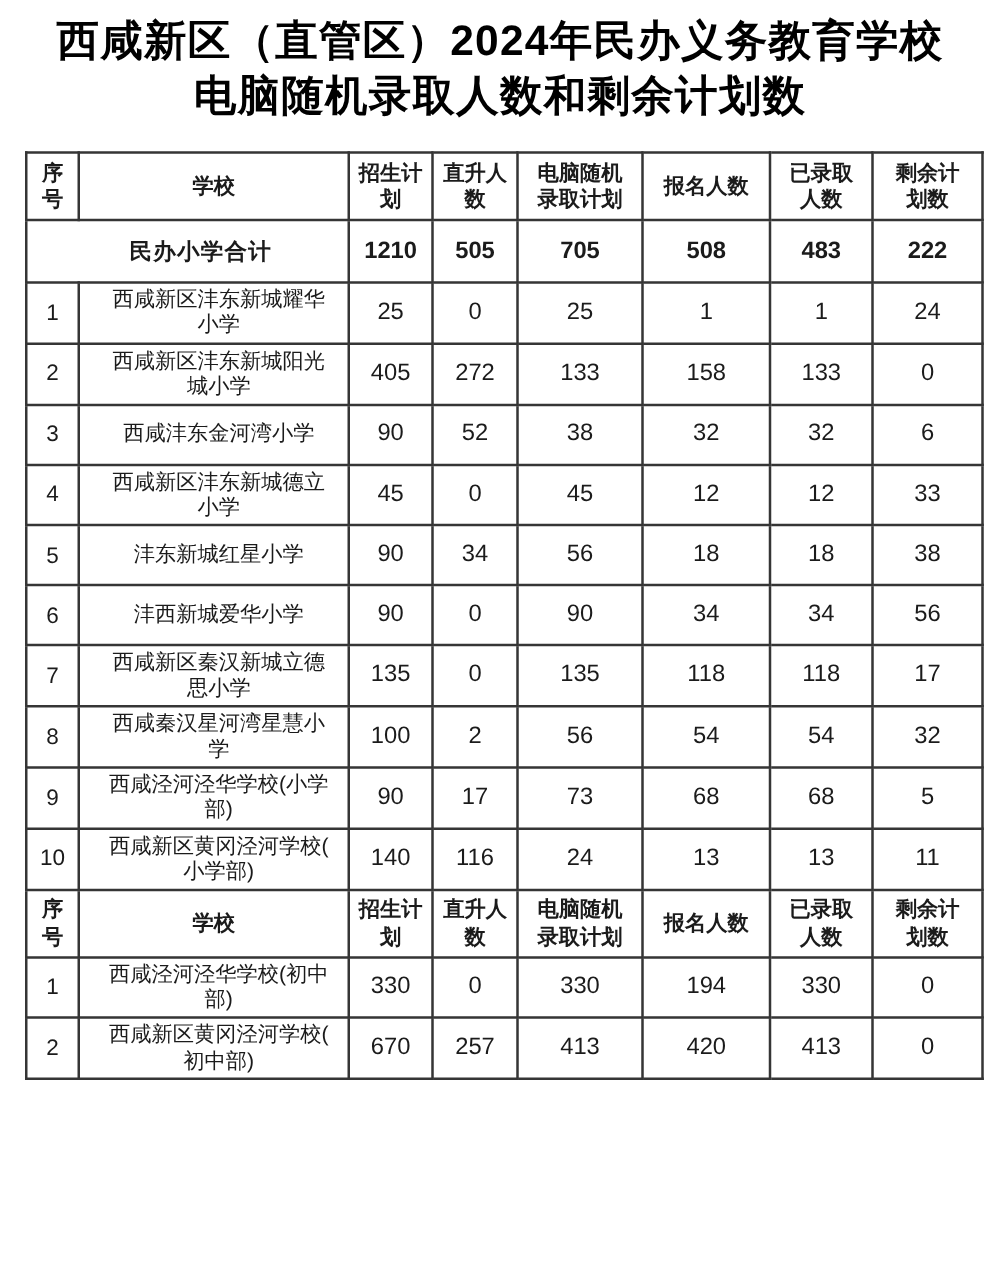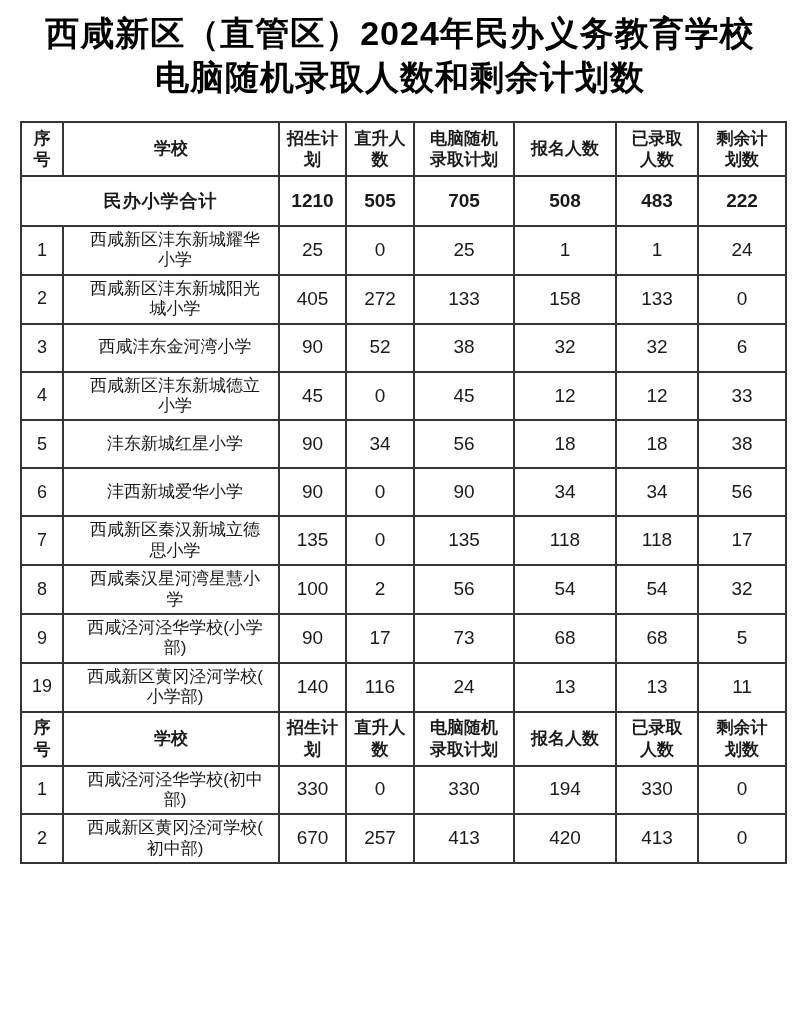--- a/index.html
+++ b/index.html
@@ -208,21 +208,21 @@
           <td class="school-cell">西咸泾河泾华学校(小学
 部)</td>
           <td>90</td>
           <td>17</td>
           <td>73</td>
           <td>68</td>
           <td>68</td>
           <td>5</td>
         </tr>
         <tr class="data-row">
-          <td class="serial-cell">19</td>
+          <td class="serial-cell">10</td>
           <td class="school-cell">西咸新区黄冈泾河学校(
 小学部)</td>
           <td>140</td>
           <td>116</td>
           <td>24</td>
           <td>13</td>
           <td>13</td>
           <td>11</td>
         </tr>
         <tr class="header-row">

